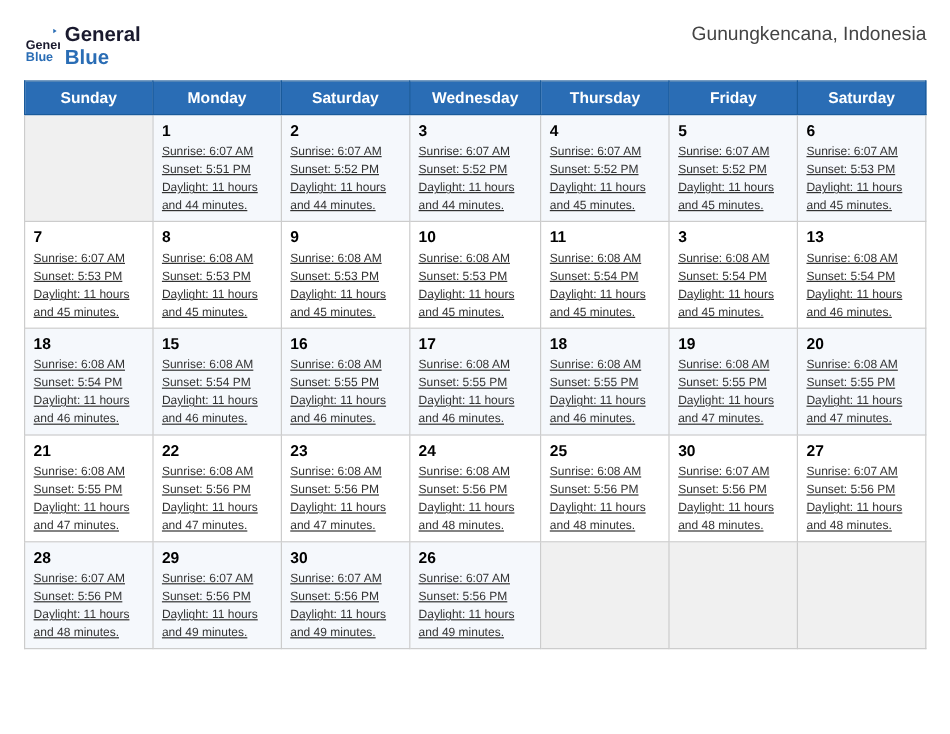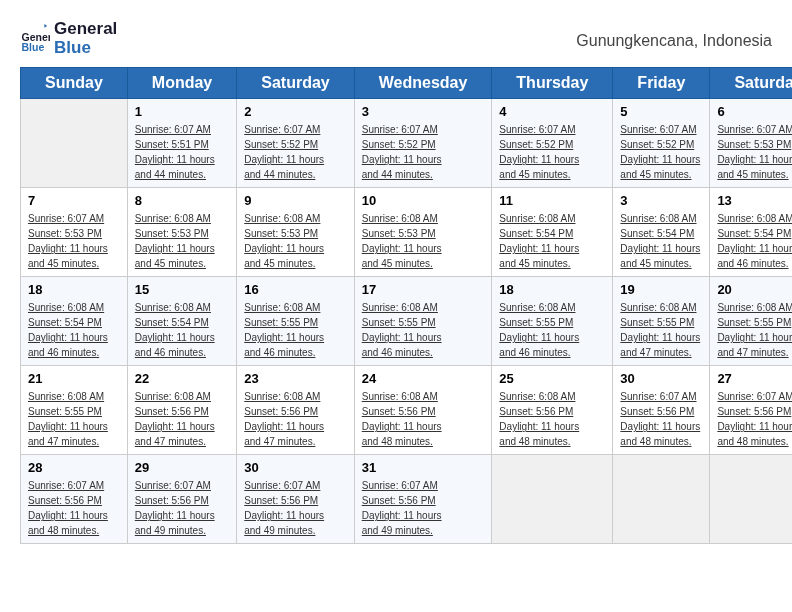--- a/index.html
+++ b/index.html
@@ -30,35 +30,35 @@
     }
     .month-title {
       font-size: 42px;
       font-weight: bold;
       color: #1a1a2e;
       line-height: 1;
     }
     .location {
       font-size: 16px;
       color: #444;
-      margin-top: 12px;
+      margin-top: 0;
     }
     table {
       width: 100%;
       border-collapse: collapse;
       font-size: 11px;
     }
     thead tr {
       background-color: #2a6db5;
       color: #fff;
     }
     thead th {
-      padding: 6px 24px;
-      text-align: right;
-      font-size: 16px;
+      padding: 6px 12px;
+      text-align: center;
+      font-size: 13px;
       font-weight: 600;
       border: 1px solid #1a5a9a;
     }
     tbody tr {
       vertical-align: top;
     }
     tbody td {
       border: 1px solid #ccc;
       padding: 5px 7px;
       min-height: 80px;
@@ -243,21 +243,21 @@
         </td>
         <td>
           <span class="day-number">29</span>
           <div class="day-info">Sunrise: 6:07 AM<br>Sunset: 5:56 PM<br>Daylight: 11 hours<br>and 49 minutes.</div>
         </td>
         <td>
           <span class="day-number">30</span>
           <div class="day-info">Sunrise: 6:07 AM<br>Sunset: 5:56 PM<br>Daylight: 11 hours<br>and 49 minutes.</div>
         </td>
         <td>
-          <span class="day-number">31</span>
+          <span class="day-number">26</span>
           <div class="day-info">Sunrise: 6:07 AM<br>Sunset: 5:56 PM<br>Daylight: 11 hours<br>and 49 minutes.</div>
         </td>
         <td class="empty-cell"></td>
         <td class="empty-cell"></td>
         <td class="empty-cell"></td>
       </tr>
     </tbody>
 </table>
 
 </body></html>

